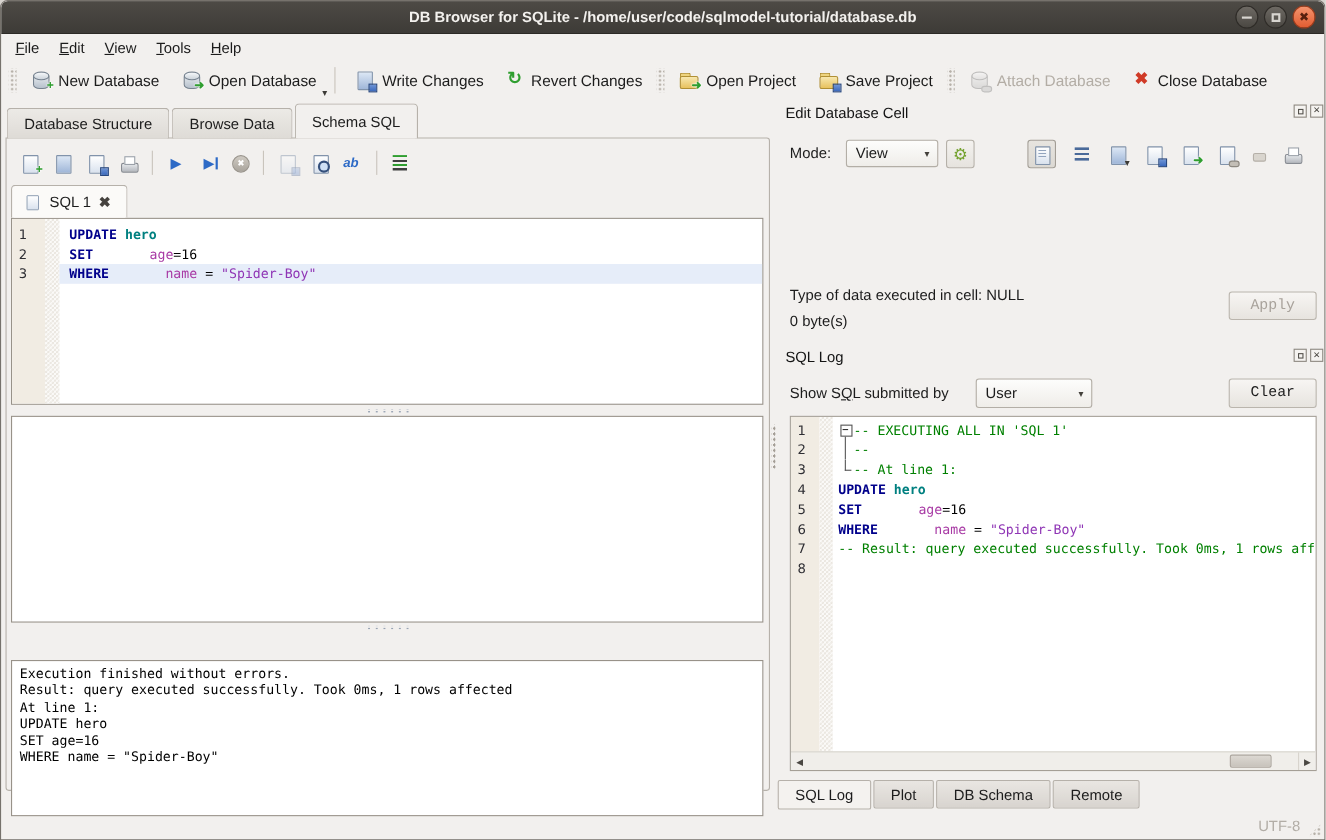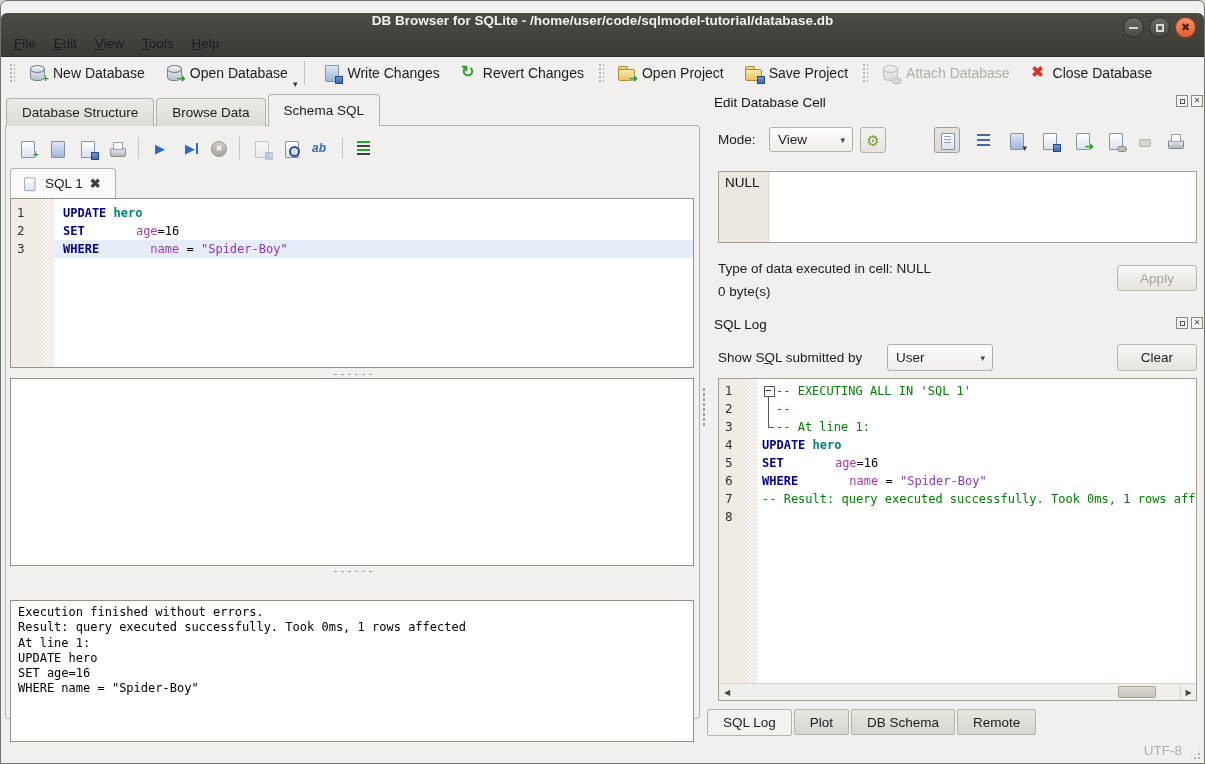--- a/index.html
+++ b/index.html
@@ -2,23 +2,23 @@
 <html><head>
 <meta charset="utf-8">
 <style>
   html,body{margin:0;padding:0;background:#d8d4cf;}
   *{box-sizing:border-box;}
   .app{position:relative;width:1205px;height:764px;background:#f2f0ee;
        font-family:"Liberation Sans",sans-serif;color:#1c1c1c;
        border-radius:7px 7px 0 0;overflow:hidden;border:1px solid #76726c;}
 
   
-  .titlebar{position:absolute;left:0;right:0;top:12px;height:44px;
+  .titlebar{position:absolute;left:0;right:0;top:0;height:30px;
     background:linear-gradient(#4d4a45,#3d3b37);border-bottom:1px solid #2c2a26;
-    border-radius:6px 6px 0 0;display:flex;align-items:flex-start;justify-content:center;}
+    border-radius:6px 6px 0 0;display:flex;align-items:center;justify-content:center;}
   .title{color:#f3f1ee;font-weight:bold;font-size:13.5px;}
   .winbtns{position:absolute;right:8px;top:4px;display:flex;gap:5px;}
   .wbtn{width:21px;height:21px;border-radius:50%;border:1px solid #2e2b27;
     background:linear-gradient(#6e6a64,#4a4742);display:flex;align-items:center;justify-content:center;}
   .g-min{width:9px;height:2px;background:#d8d5d0;}
   .g-max{width:8px;height:8px;border:2px solid #d8d5d0;}
   .wbtn.close{background:linear-gradient(#f4946e,#e25c31);border-color:#9c3c1c;}
   .g-x{color:#58200e;font-weight:bold;font-size:11px;line-height:1;font-family:"DejaVu Sans",sans-serif;}
 
   
@@ -135,21 +135,21 @@
   .dockhdr{position:absolute;font-size:13.5px;color:#141414;}
   .dkbtns{position:absolute;display:flex;gap:3px;}
   .dk-btn{width:12px;height:12px;border:1px solid #8d8880;background:#f5f3f0;
     display:flex;align-items:center;justify-content:center;font-size:8px;color:#4a4742;line-height:1;}
   .dk-sq{display:block;width:5px;height:5px;border:1px solid #55524d;}
   .fieldlbl{position:absolute;font-size:13.5px;}
   .select{position:absolute;background:linear-gradient(#fdfdfc,#efede9);border:1px solid #b3aea6;border-radius:3px;
     display:flex;align-items:center;padding-left:8px;font-size:13.5px;}
   .select .sel-caret{position:absolute;right:7px;font-size:9px;color:#44413c;}
   .pushbtn{position:absolute;background:linear-gradient(#f7f5f3,#e7e4df);border:1px solid #bab5ad;border-radius:3px;
-    display:flex;align-items:center;justify-content:center;font-size:13.5px;font-family:Liberation Sans, sans-serif;color:#1c1c1c;text-align:right;}
+    display:flex;align-items:center;justify-content:center;font-size:13.5px;font-family:Liberation Mono, monospace;color:#1c1c1c;text-align:right;}
   .pushbtn.disabled{color:#a8a29b;}
   .pushbtn.clear::first-letter{text-decoration:underline;}
   .sqbtn{position:absolute;width:26px;height:26px;border:1px solid #b5b0a8;border-radius:3px;
     background:linear-gradient(#f4f2ef,#e6e3de);display:flex;align-items:center;justify-content:center;}
   .togbox{position:absolute;width:26px;height:26px;border:1px solid #a29d95;border-radius:3px;
     background:linear-gradient(#e7e4df,#dcd9d3);display:flex;align-items:center;justify-content:center;}
   .cellicons{position:absolute;display:flex;align-items:center;gap:15px;}
   .nullbox{position:absolute;background:#fff;border:1px solid #a59f96;}
   .nullgut{position:absolute;left:0;top:0;bottom:0;width:50px;background:#ece7df;border-right:1px solid #ddd7cc;}
   .nulltxt{position:absolute;left:6px;top:3px;font-size:13.5px;color:#111;}
@@ -364,24 +364,20 @@
       <span class="ic ic-doc">
           <span class="badge green">➜</span>
         </span>
       <span class="ic ic-doc">
           <span class="badge graybox"></span>
         </span>
       <span class="ic-mini"></span>
       <span class="ic ic-print"></span>
     </div>
 
-    <div class="nullbox" style="left:11px;top:80px;width:479px;height:72px">
-      <div class="nullgut"></div>
-      <div class="nulltxt">NULL</div>
-    </div>
 
     <div class="fieldlbl" style="left:11px;top:170px">Type of data executed in cell: NULL</div>
     <div class="fieldlbl" style="left:11px;top:193px">0 byte(s)</div>
     <button class="pushbtn disabled" style="left:410px;top:174px;width:80px;height:26px">Apply</button>
 
     <div class="dockhdr" style="left:7px;top:226px">SQL Log</div>
     <div class="dkbtns" style="right:3px;top:226px">
       <span class="dk-btn">
           <span class="dk-sq"></span>
         </span>

